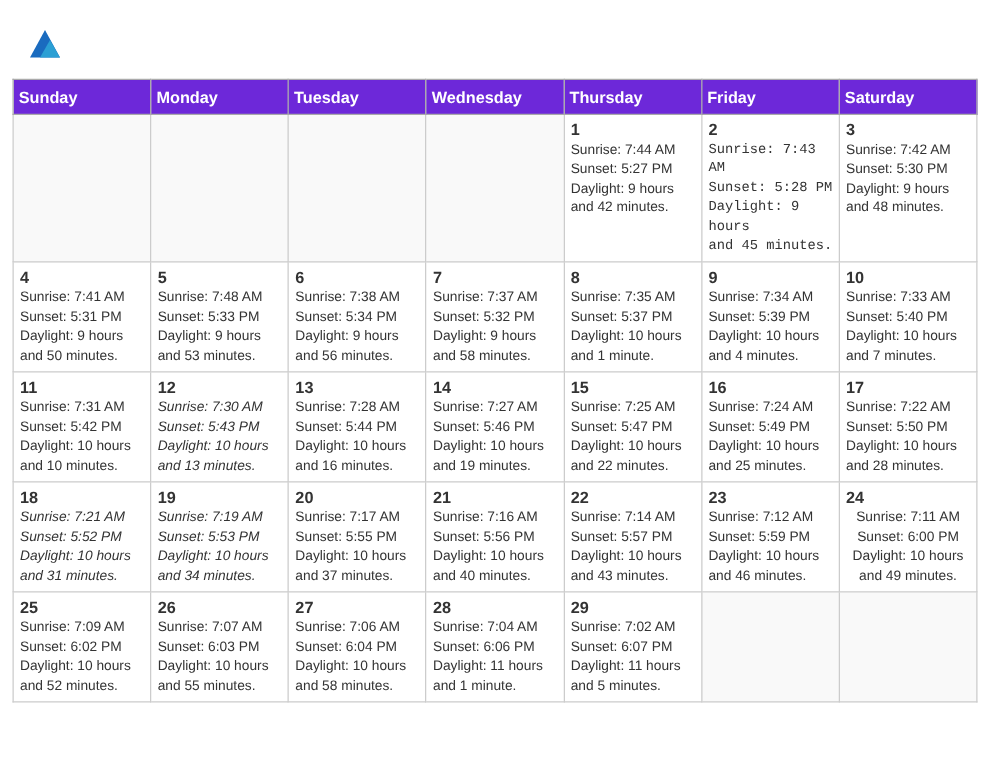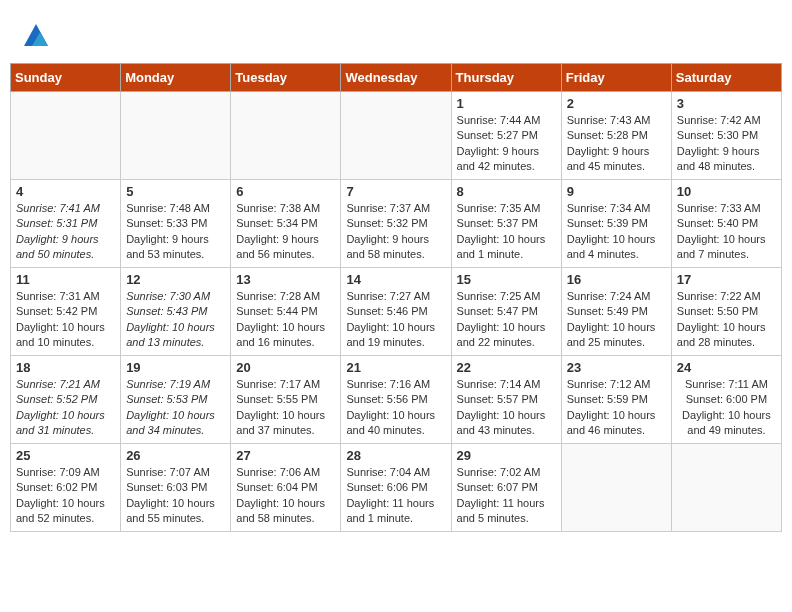--- a/index.html
+++ b/index.html
@@ -46,21 +46,21 @@
     .location-title {
       font-size: 16px;
       color: #555;
     }
     .calendar-table {
       width: 100%;
       border-collapse: collapse;
       margin-top: 5px;
     }
     .calendar-table th {
-      background-color: #c2410c;
+      background-color: #6d28d9;
       color: #fff;
       font-size: 13px;
       font-weight: bold;
       padding: 6px 4px;
       text-align: left;
       border: 1px solid #aaa;
     }
     .calendar-table td {
       vertical-align: top;
       border: 1px solid #ccc;
@@ -127,37 +127,37 @@
         <td class="empty-cell"></td>
         <td>
           <div class="day-number">1</div>
           <div class="day-info" style="white-space: pre-line;">Sunrise: 7:44 AM
 Sunset: 5:27 PM
 Daylight: 9 hours
 and 42 minutes.</div>
         </td>
         <td>
           <div class="day-number">2</div>
-          <div class="day-info" style="white-space: pre-line;">Sunrise: 7:43 AM
+          <div class="day-info" style="white-space: pre-line; font-family: Liberation Mono, monospace;">Sunrise: 7:43 AM
 Sunset: 5:28 PM
 Daylight: 9 hours
 and 45 minutes.</div>
         </td>
         <td>
           <div class="day-number">3</div>
           <div class="day-info" style="white-space: pre-line;">Sunrise: 7:42 AM
 Sunset: 5:30 PM
 Daylight: 9 hours
 and 48 minutes.</div>
         </td>
       </tr>
       <tr>
         <td>
           <div class="day-number">4</div>
-          <div class="day-info" style="white-space: pre-line; font-style: italic;">Sunrise: 7:41 AM
+          <div class="day-info" style="white-space: pre-line;">Sunrise: 7:41 AM
 Sunset: 5:31 PM
 Daylight: 9 hours
 and 50 minutes.</div>
         </td>
         <td>
           <div class="day-number">5</div>
           <div class="day-info" style="white-space: pre-line;">Sunrise: 7:48 AM
 Sunset: 5:33 PM
 Daylight: 9 hours
 and 53 minutes.</div>

